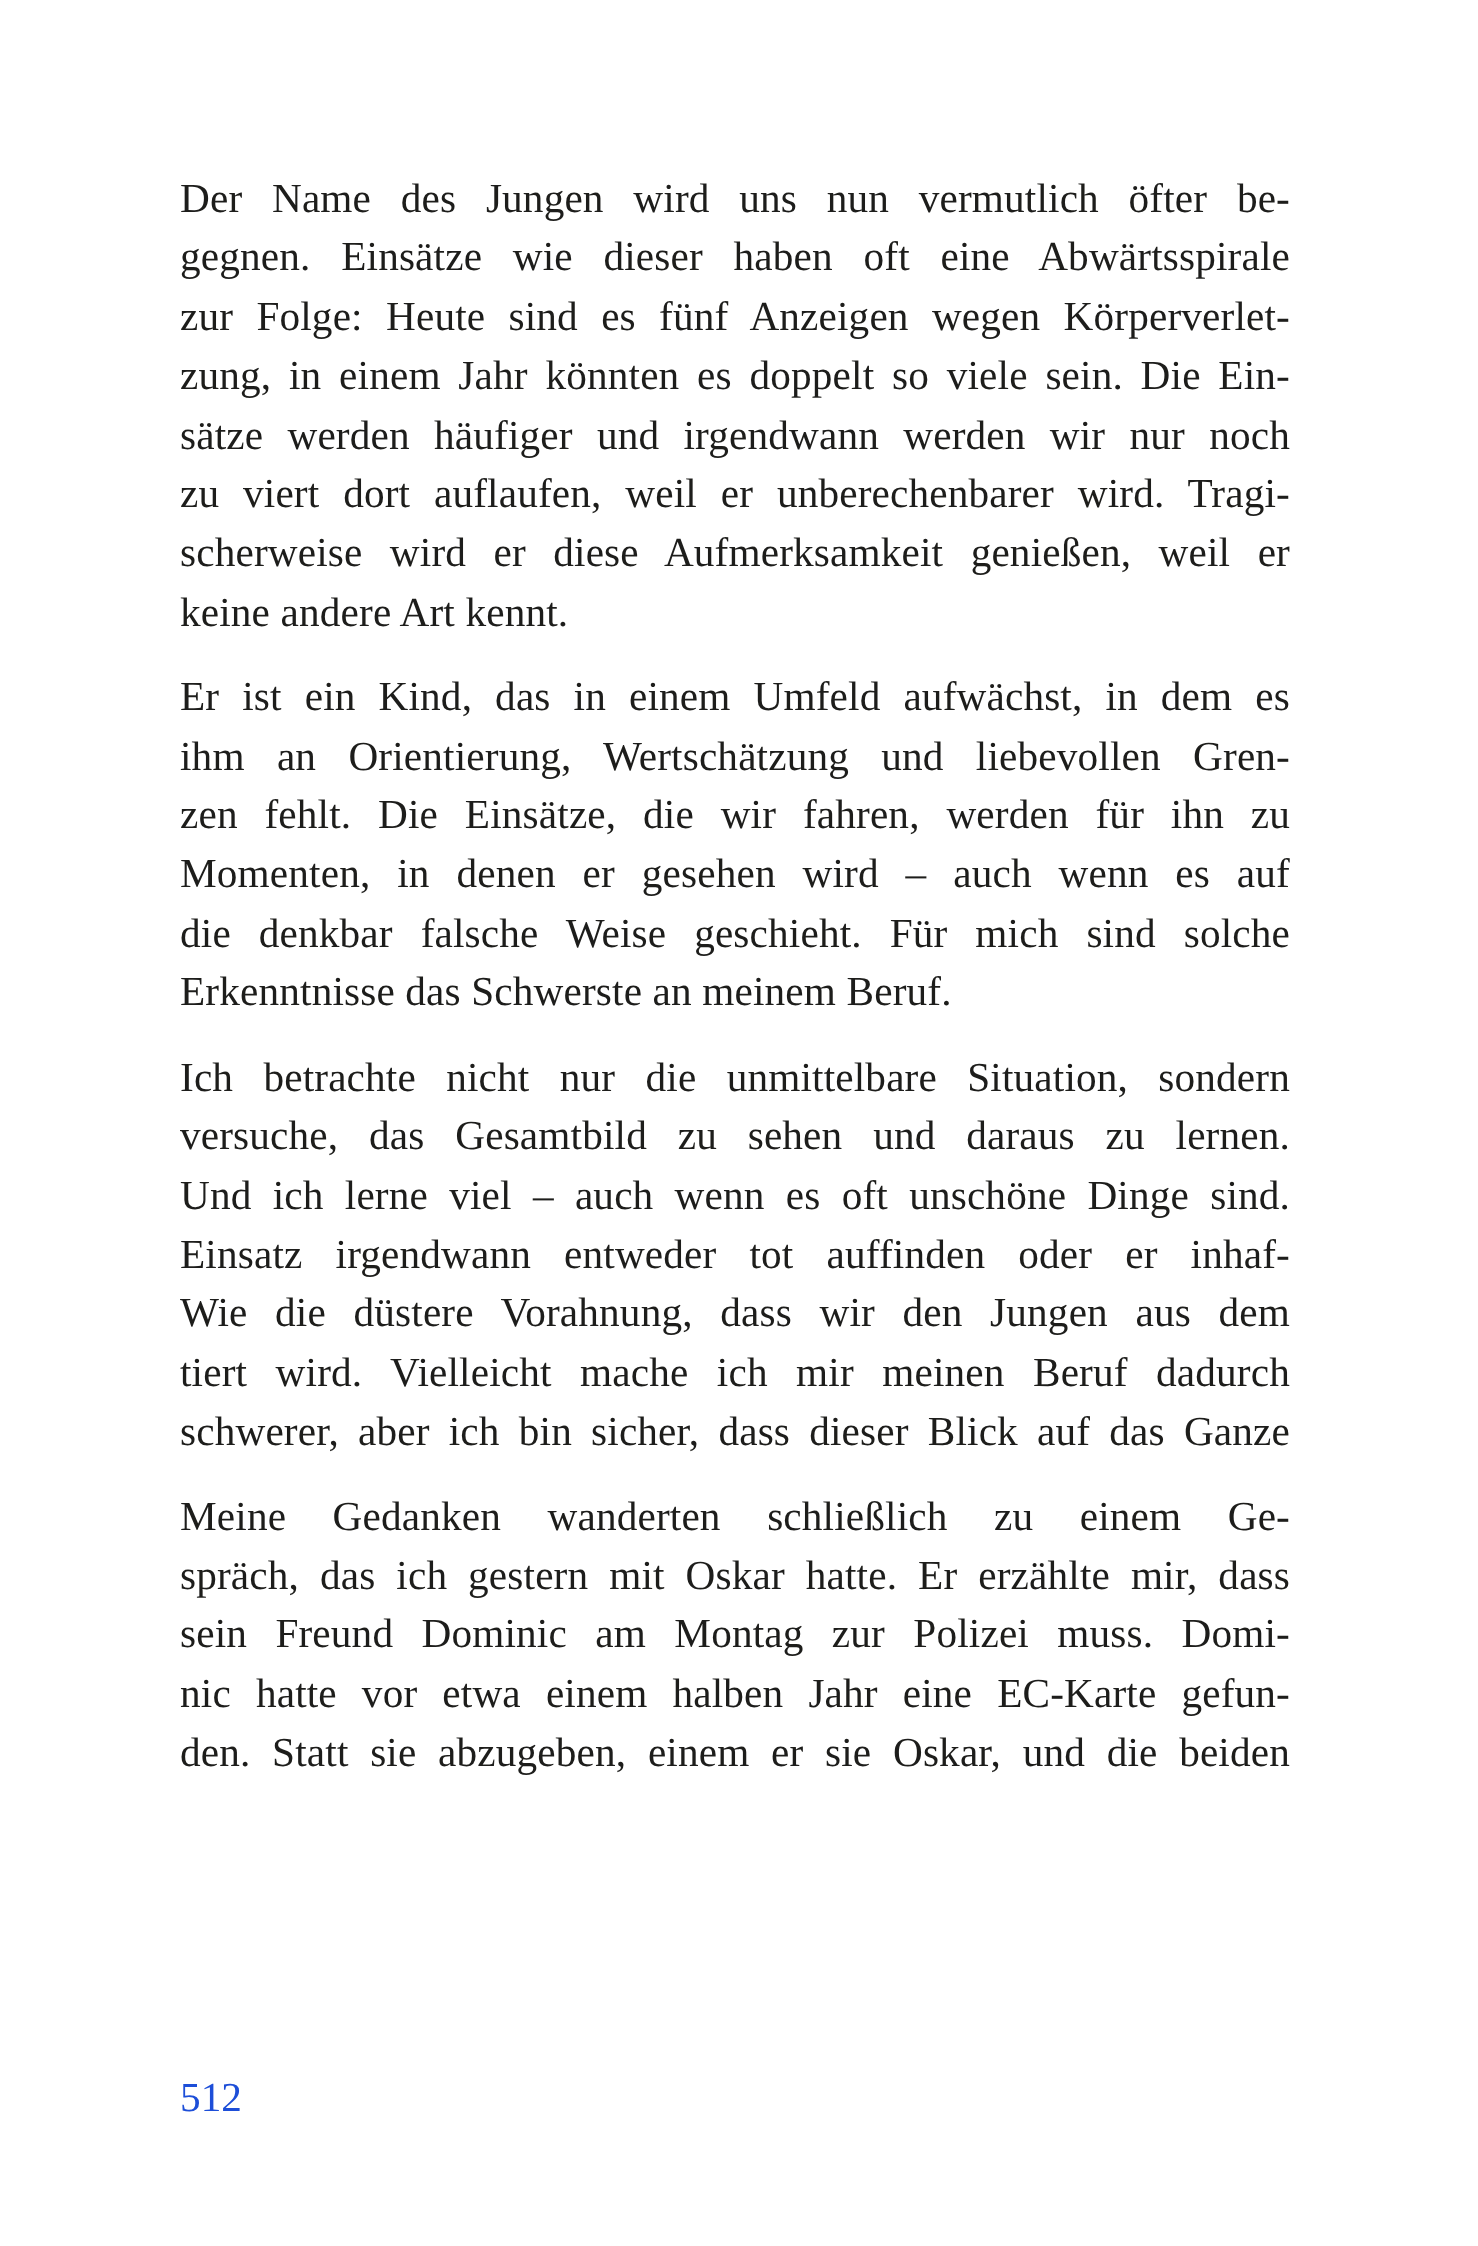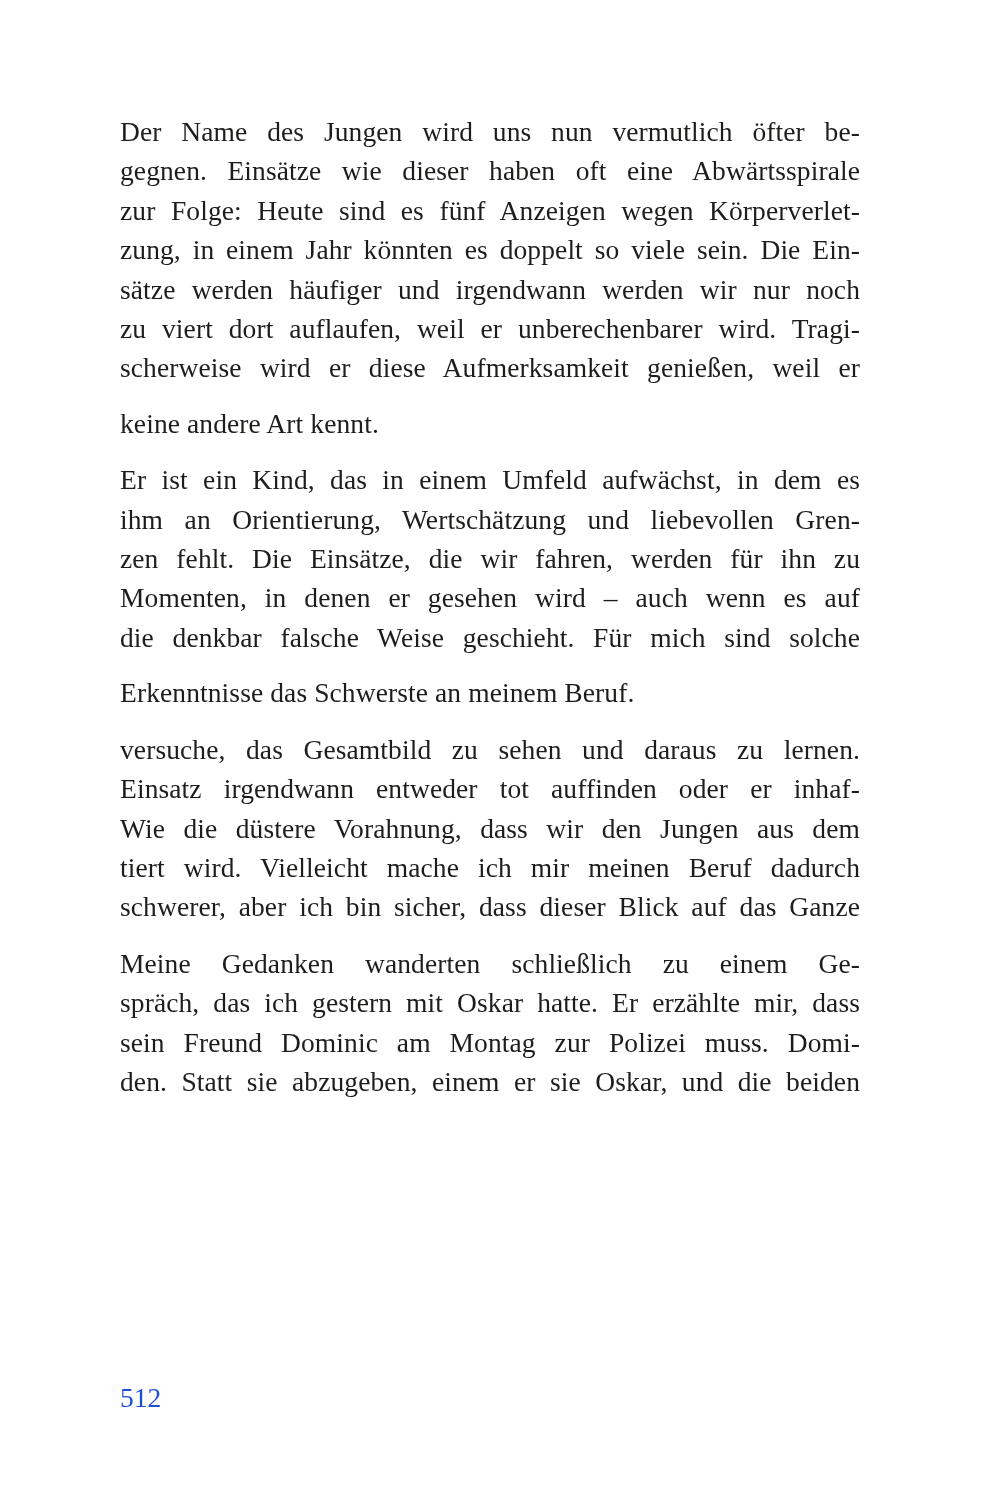--- a/index.html
+++ b/index.html
@@ -32,21 +32,20 @@
     font-style: italic;
   }
   .ln {
     text-align: justify;
     text-align-last: justify;
     white-space: normal;
   }
   .ln.last {
     text-align: justify;
     text-align-last: left;
-    margin-top: 16px;
   }
   .page-number {
     position: absolute;
     left: 120px;
     top: 1378px;
     font-size: 27.5px;
     line-height: 39.4px;
     color: #1d4ed8;
   }
 </style>
@@ -71,31 +70,34 @@
     <div class="para">
       <div class="ln">Er ist ein Kind, das in einem Umfeld aufwächst, in dem es</div>
       <div class="ln">ihm an Orientierung, Wertschätzung und liebevollen Gren-</div>
       <div class="ln">zen fehlt. Die Einsätze, die wir fahren, werden für ihn zu</div>
       <div class="ln">Momenten, in denen er gesehen wird – auch wenn es auf</div>
       <div class="ln">die denkbar falsche Weise geschieht. Für mich sind solche</div>
       <div class="ln last">Erkenntnisse das Schwerste an meinem Beruf.</div>
     </div>
 
     <div class="para">
+      <div class="ln">Ich betrachte nicht nur die unmittelbare Situation, sondern</div>
       <div class="ln">versuche, das Gesamtbild zu sehen und daraus zu lernen.</div>
+      <div class="ln">Und ich lerne viel – auch wenn es oft unschöne Dinge sind.</div>
       <div class="ln">Einsatz irgendwann entweder tot auffinden oder er inhaf-</div>
       <div class="ln">Wie die düstere Vorahnung, dass wir den Jungen aus dem</div>
       <div class="ln">tiert wird. Vielleicht mache ich mir meinen Beruf dadurch</div>
       <div class="ln">schwerer, aber ich bin sicher, dass dieser Blick auf das Ganze</div>
     </div>
 
 
     <div class="para">
       <div class="ln">Meine Gedanken wanderten schließlich zu einem Ge-</div>
       <div class="ln">spräch, das ich gestern mit Oskar hatte. Er erzählte mir, dass</div>
       <div class="ln">sein Freund Dominic am Montag zur Polizei muss. Domi-</div>
+      <div class="ln">nic hatte vor etwa einem halben Jahr eine EC-Karte gefun-</div>
       <div class="ln">den. Statt sie abzugeben, einem er sie Oskar, und die beiden</div>
     </div>
 
   </main>
 
   <div class="page-number">512</div>
 </div>
 
 </body></html>

